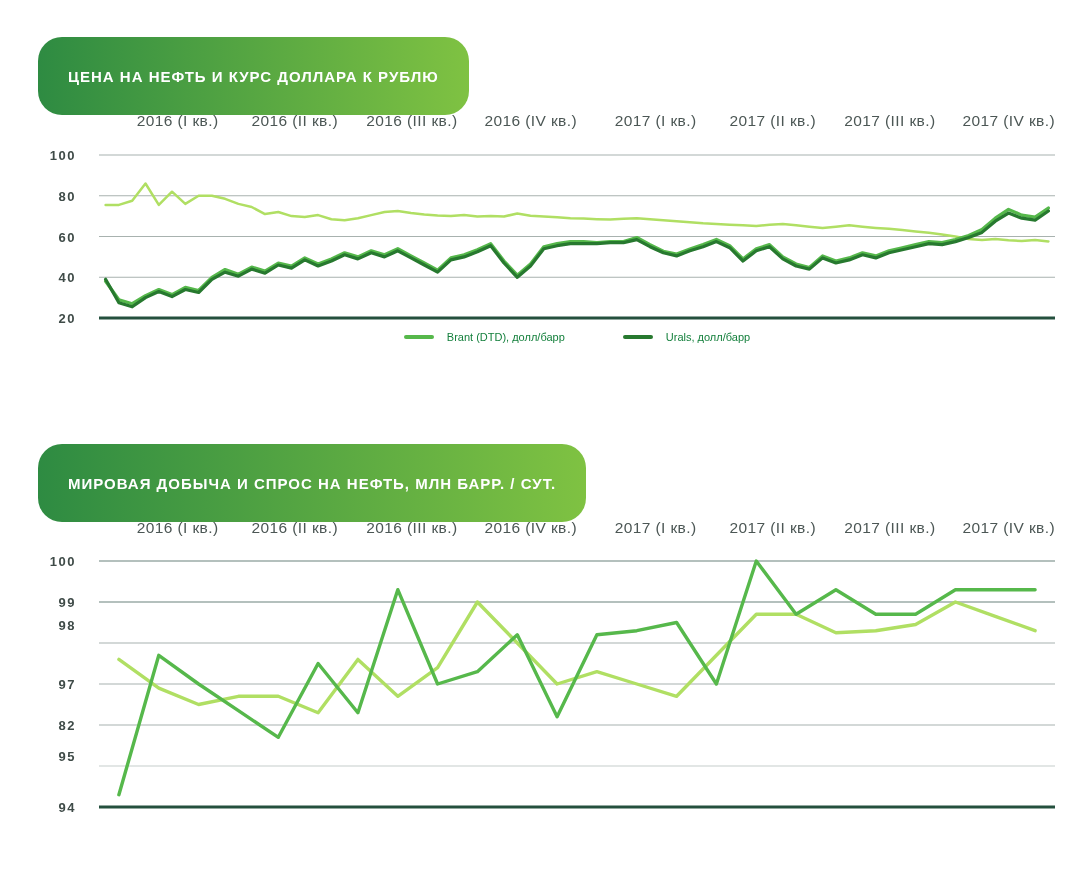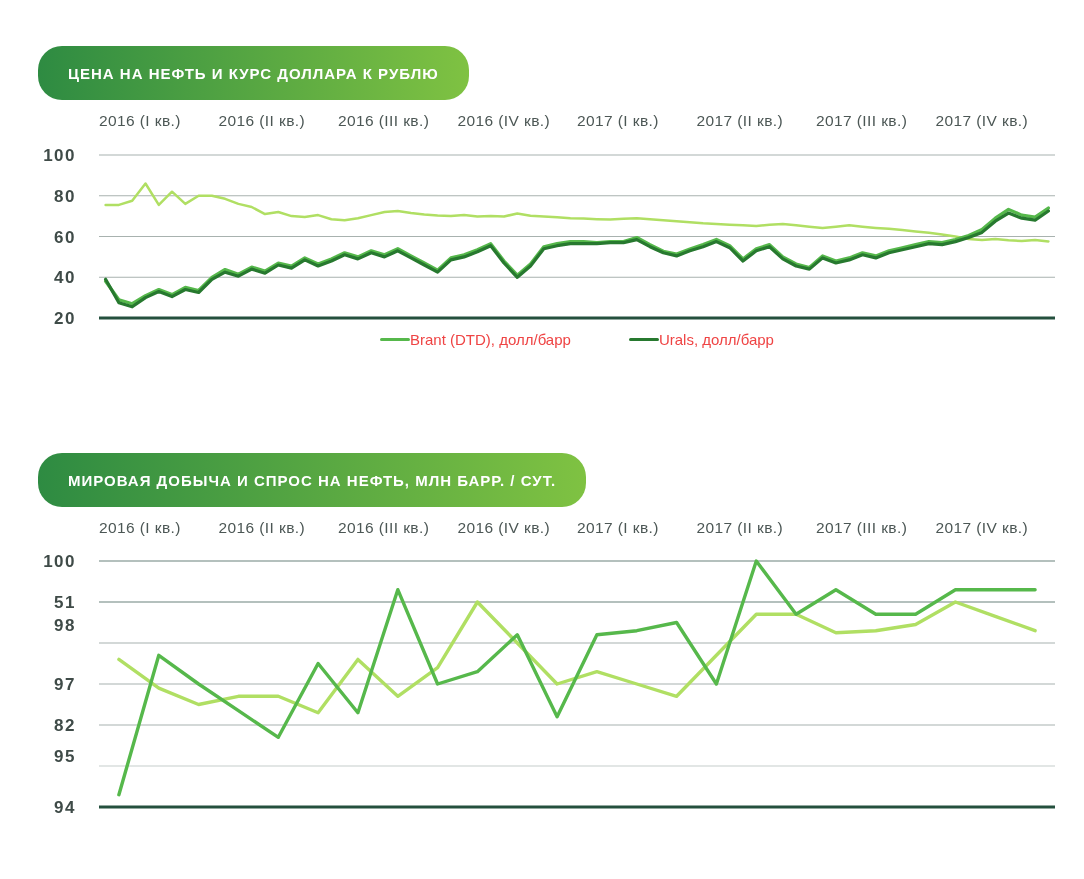--- a/index.html
+++ b/index.html
@@ -1,37 +1,37 @@
 <!DOCTYPE html>
 <html><head>
 <meta charset="utf-8">
 <style>
   html,body{margin:0;padding:0;background:#ffffff;}
   .page{position:relative;width:1084px;height:879px;background:#ffffff;overflow:hidden;
         font-family:"Liberation Sans",sans-serif;}
   .pill{position:absolute;display:inline-flex;align-items:center;height:46px;
-        border-radius:24px;padding:4px 30px;color:#ffffff;font-weight:bold;
-        font-size:15px;letter-spacing:1px;white-space:nowrap;margin-top:9px;}
+        border-radius:24px;padding:16px 30px;color:#ffffff;font-weight:bold;
+        font-size:15px;letter-spacing:1px;white-space:nowrap;}
   #pill1{left:38px;top:37px;}
   #pill2{left:38px;top:444px;}
   .xlabels{position:absolute;display:flex;width:956px;left:99px;}
   #xl1{top:112px;}
   #xl2{top:519px;}
-  .xcell{flex:1;text-align:left;font-size:15.5px;color:#4c5755;letter-spacing:0.4px;}
+  .xcell{flex:1;text-align:right;font-size:15.5px;color:#4c5755;letter-spacing:0.4px;}
   .plot{position:absolute;width:956px;}
   #plot1{left:99px;top:155px;height:163px;}
   #plot2{left:99px;top:561px;height:246px;}
   .plot svg{position:absolute;left:0;top:0;overflow:visible;}
   .ylab{position:absolute;right:calc(100% + 23px);transform:translateY(-50%);
-        font-size:17px;font-weight:bold;color:#3f4b48;letter-spacing:1.5px;line-height:1;}
+        font-size:13px;font-weight:bold;color:#3f4b48;letter-spacing:1.5px;line-height:1;}
   .legend{position:absolute;left:99px;width:956px;display:flex;justify-content:center;
           align-items:center;}
   #legend1{top:331px;gap:58px;}
   #legend2{top:824px;gap:115px;}
-  .li{display:flex;align-items:center;font-size:15px;color:#ef4444;}
+  .li{display:flex;align-items:center;gap:13px;font-size:11px;color:#15803d;}
   .sw{width:30px;height:3.5px;border-radius:2px;display:inline-block;}
 </style>
 </head>
 <body>
 
 <div class="page">
 
   <div class="pill" id="pill1" style="background: linear-gradient(90deg, rgb(46, 139, 66), rgb(127, 194, 66));">
     <span>ЦЕНА НА НЕФТЬ И КУРС ДОЛЛАРА К РУБЛЮ</span>
   </div>
@@ -89,21 +89,21 @@
       <div class="xcell">2016 (IV кв.)</div>
       <div class="xcell">2017 (I кв.)</div>
       <div class="xcell">2017 (II кв.)</div>
       <div class="xcell">2017 (III кв.)</div>
       <div class="xcell">2017 (IV кв.)</div>
     </div>
 
   <div class="plot" id="plot2">
     <div class="ylabels">
         <div class="ylab" style="top: 0px;">100</div>
-        <div class="ylab" style="top: 41px;">51</div>
+        <div class="ylab" style="top: 41px;">99</div>
         <div class="ylab" style="top: 64px;">98</div>
         <div class="ylab" style="top: 123px;">97</div>
         <div class="ylab" style="top: 164px;">82</div>
         <div class="ylab" style="top: 195px;">95</div>
         <div class="ylab" style="top: 246px;">94</div>
       </div>
     <svg width="956" height="249">
         <line x1="0" x2="956" y1="0" y2="0" stroke="#6a817c" stroke-width="1.2"></line>
         <line x1="0" x2="956" y1="41" y2="41" stroke="#6a817c" stroke-width="1.2"></line>
         <line x1="0" x2="956" y1="82" y2="82" stroke="#a8b2af" stroke-width="1.2"></line>

